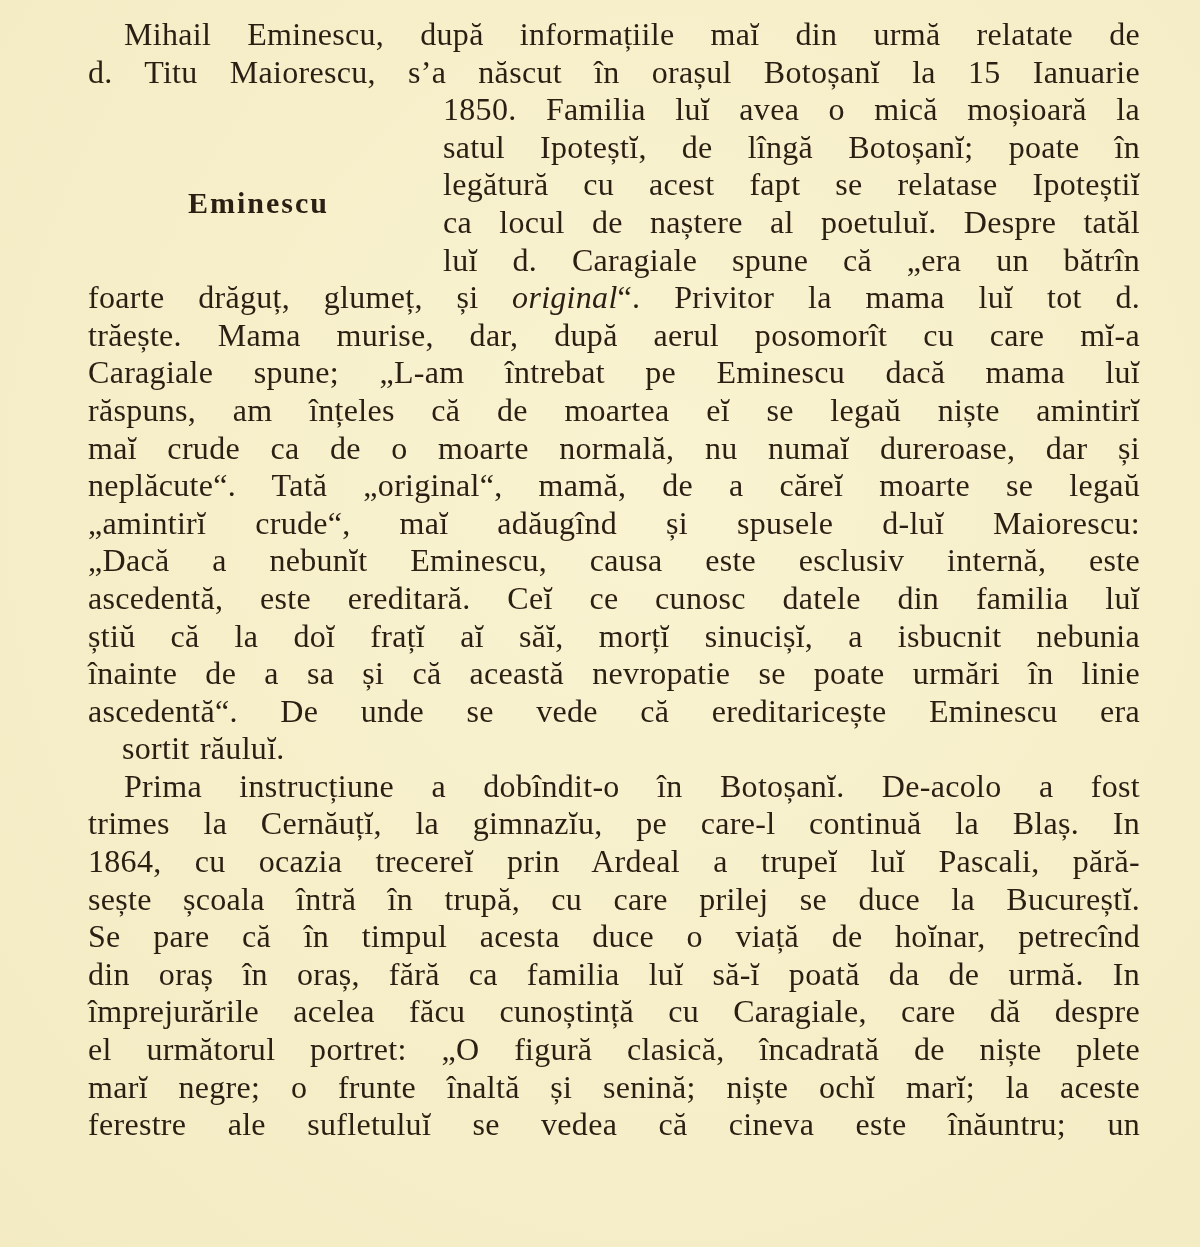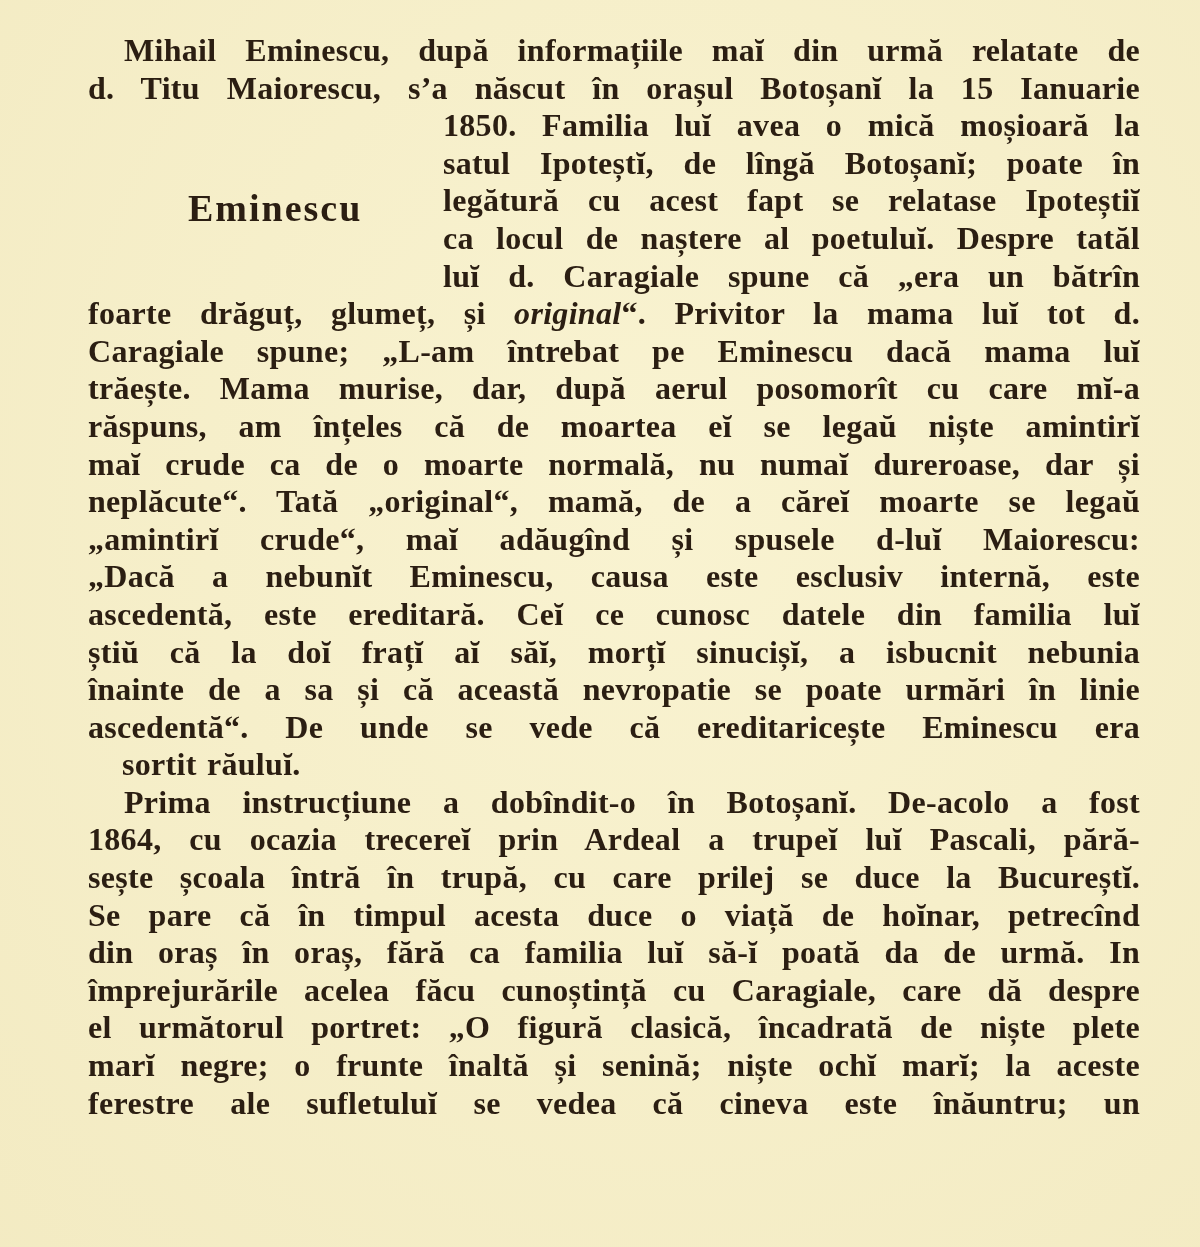--- a/index.html
+++ b/index.html
@@ -16,43 +16,42 @@
     height: 1247px;
     background: #f7f0ca;
     color: #2b1e12;
     font-family: "Liberation Serif", "DejaVu Serif", serif;
   }
   .text-body {
     position: absolute;
     left: 88px;
     top: 0;
     width: 1052px;
-    padding-top: 32px;
+    padding-top: 16px;
     font-size: 32px;
     line-height: 37.6px;
     letter-spacing: 0.3px;
     word-spacing: 2px;
-    font-weight: bold;
   }
   .line {
     text-align: justify;
     text-align-last: justify;
     white-space: normal;
     height: 37.6px;
     overflow: visible;
   }
   .line.para-indent { text-indent: 36px; }
   .line.block { margin-left: 355px; }
   .line.last { text-align-last: left; margin-left: 34px; }
   .italic { font-style: italic; }
   .margin-heading {
     position: absolute;
     left: 188px;
     top: 186px;
-    font-size: 38px;
+    font-size: 30px;
     font-weight: bold;
     letter-spacing: 2px;
     color: #2b1e12;
   }
   
   .paper-tint {
     position: absolute;
     inset: 0;
     pointer-events: none;
     background: radial-gradient(ellipse at 55% 40%, rgba(255,252,230,0.25), rgba(214,197,140,0.12));
@@ -66,33 +65,34 @@
   <div class="margin-heading">Eminescu</div>
   <div class="text-body">
       <div class="line para-indent"><span>Mihail Eminescu, după informațiile maĭ din urmă relatate de</span></div>
       <div class="line full"><span>d. Titu Maiorescu, s’a născut în orașul Botoșanĭ la 15 Ianuarie</span></div>
       <div class="line block"><span>1850. Familia luĭ avea o mică moșioară la</span></div>
       <div class="line block"><span>satul Ipoteștĭ, de lîngă Botoșanĭ; poate în</span></div>
       <div class="line block"><span>legătură cu acest fapt se relatase Ipoteștiĭ</span></div>
       <div class="line block"><span>ca locul de naștere al poetuluĭ. Despre tatăl</span></div>
       <div class="line block"><span>luĭ d. Caragiale spune că „era un bătrîn</span></div>
       <div class="line full"><span>foarte drăguț, glumeț, și </span><span class="italic">original</span><span>“. Privitor la mama luĭ tot d.</span></div>
+      <div class="line full"><span>trăește. Mama murise, dar, după aerul posomorît cu care mĭ-a</span></div>
       <div class="line full"><span>Caragiale spune; „L-am întrebat pe Eminescu dacă mama luĭ</span></div>
-      <div class="line full"><span>trăește. Mama murise, dar, după aerul posomorît cu care mĭ-a</span></div>
       <div class="line full"><span>răspuns, am înțeles că de moartea eĭ se legaŭ niște amintirĭ</span></div>
       <div class="line full"><span>maĭ crude ca de o moarte normală, nu numaĭ dureroase, dar și</span></div>
       <div class="line full"><span>neplăcute“. Tată „original“, mamă, de a căreĭ moarte se legaŭ</span></div>
       <div class="line full"><span>„amintirĭ crude“, maĭ adăugînd și spusele d-luĭ Maiorescu:</span></div>
       <div class="line full"><span>„Dacă a nebunĭt Eminescu, causa este esclusiv internă, este</span></div>
       <div class="line full"><span>ascedentă, este ereditară. Ceĭ ce cunosc datele din familia luĭ</span></div>
       <div class="line full"><span>știŭ că la doĭ frațĭ aĭ săĭ, morțĭ sinucișĭ, a isbucnit nebunia</span></div>
       <div class="line full"><span>înainte de a sa și că această nevropatie se poate urmări în linie</span></div>
       <div class="line full"><span>ascedentă“. De unde se vede că ereditaricește Eminescu era</span></div>
       <div class="line last"><span>sortit răuluĭ.</span></div>
       <div class="line para-indent"><span>Prima instrucțiune a dobîndit-o în Botoșanĭ. De-acolo a fost</span></div>
+      <div class="line full"><span>trimes la Cernăuțĭ, la gimnazĭu, pe care-l continuă la Blaș. In</span></div>
       <div class="line full"><span>1864, cu ocazia trecereĭ prin Ardeal a trupeĭ luĭ Pascali, pără-</span></div>
       <div class="line full"><span>sește școala întră în trupă, cu care prilej se duce la Bucureștĭ.</span></div>
       <div class="line full"><span>Se pare că în timpul acesta duce o viață de hoĭnar, petrecînd</span></div>
       <div class="line full"><span>din oraș în oraș, fără ca familia luĭ să-ĭ poată da de urmă. In</span></div>
       <div class="line full"><span>împrejurările acelea făcu cunoștință cu Caragiale, care dă despre</span></div>
       <div class="line full"><span>el următorul portret: „O figură clasică, încadrată de niște plete</span></div>
       <div class="line full"><span>marĭ negre; o frunte înaltă și senină; niște ochĭ marĭ; la aceste</span></div>
       <div class="line full"><span>ferestre ale sufletuluĭ se vedea că cineva este înăuntru; un</span></div>
     </div>
 </div>

